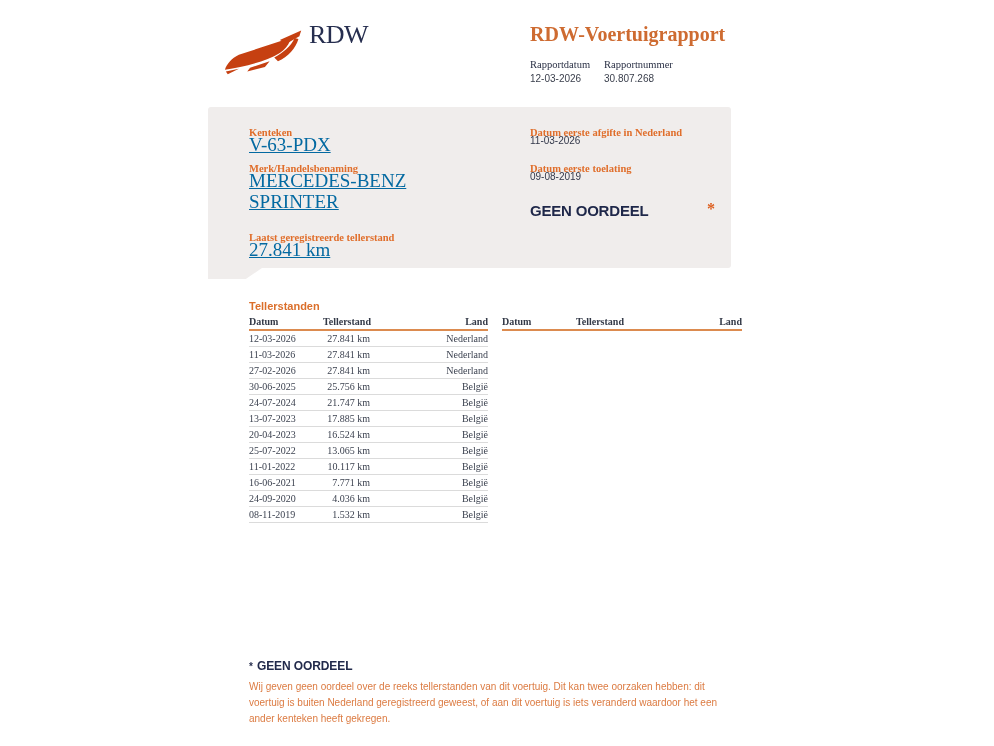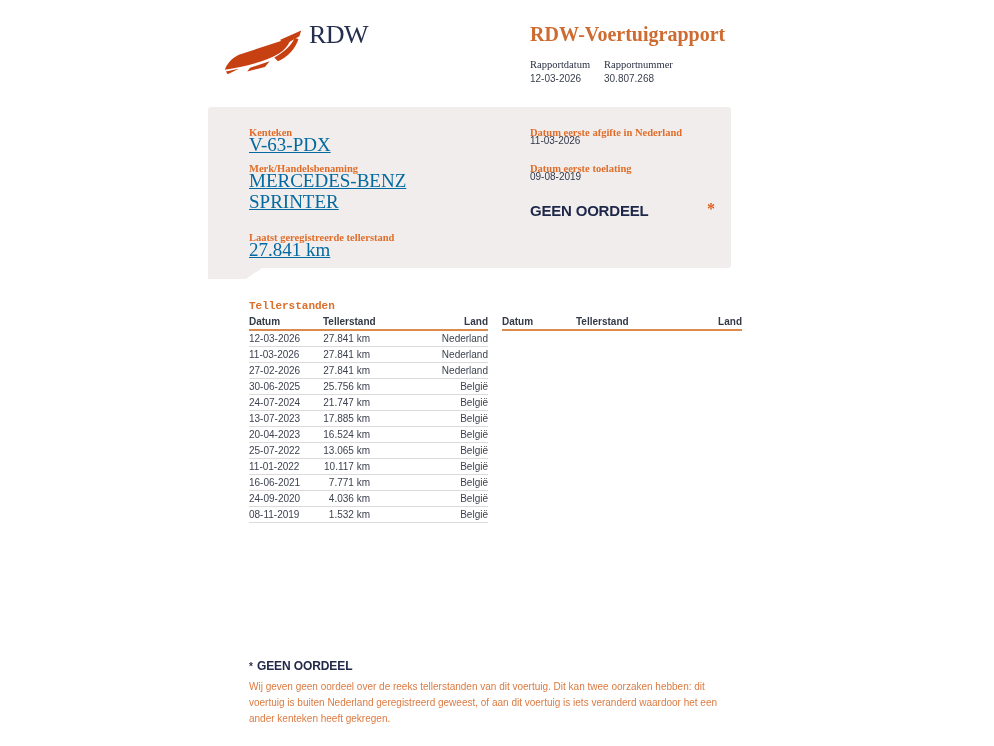--- a/index.html
+++ b/index.html
@@ -26,23 +26,23 @@
   .bigval{font-family:"Liberation Serif",serif;font-size:19px;color:#0369a1;line-height:21px;text-decoration:underline;}
   .smallval{font-size:10px;color:#33384A;}
   .hero .hl{position:absolute;left:41px;}
   .hero .hr{position:absolute;left:322px;}
   .oordeel{position:absolute;left:322px;top:95px;font-weight:700;font-size:15px;
            letter-spacing:-0.2px;color:#1E2749;}
   .oordeel-star{position:absolute;right:16px;top:93px;font-family:"Liberation Serif",serif;
            font-weight:700;font-size:16px;color:#DD5F1F;}
 
   
-  .section-title{position:absolute;left:249px;top:300px;font-family:Liberation Mono, monospace;
+  .section-title{position:absolute;left:249px;top:300px;font-family:Liberation Sans, sans-serif;
            font-weight:700;font-size:11px;color:#DB6F2B;}
-  .mtable{position:absolute;top:314px;}
+  .mtable{position:absolute;top:314px;font-family:Liberation Serif, serif;}
   .mtable.left{left:249px;width:239px;}
   .mtable.right{left:502px;width:240px;}
   .thead{display:flex;align-items:flex-end;height:13px;border-bottom:2px solid #DC8B4F;
          font-weight:700;font-size:10px;color:#333947;padding-bottom:2px;}
   .thead .h-datum{width:74px;}
   .thead .h-teller{flex:1;text-align:left;}
   .thead .h-land{text-align:right;}
   .trow{display:flex;align-items:center;height:15px;border-bottom:1px solid #DBDBDB;
         font-size:10px;color:#3C4250;}
   .trow .datum{width:74px;}

